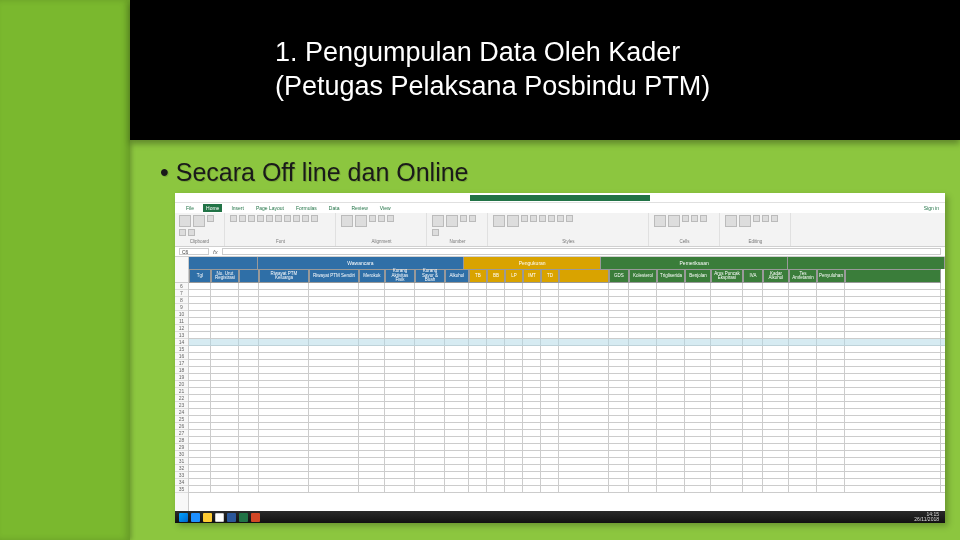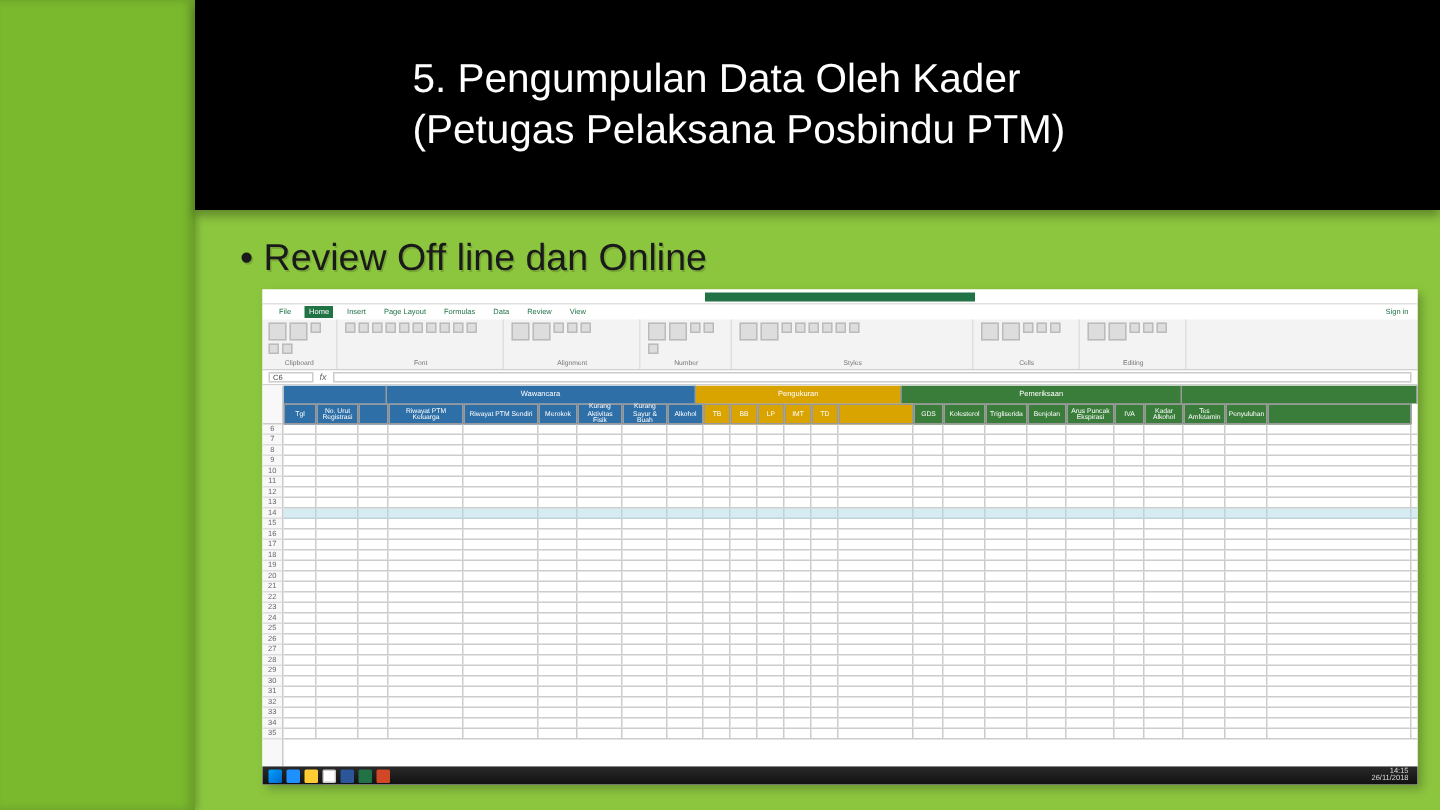--- a/index.html
+++ b/index.html
@@ -103,26 +103,26 @@
   .tb-ico.xcel  { background:#217346; }
   .tb-ico.ppt   { background:#d24726; }
   .tb-clock { margin-left:auto; color:#ddd; font-size:5px; text-align:right; line-height:1; padding-right:2px; }
 </style>
 </head>
 <body>
 
 <div class="left-rail"></div>
 
 <div class="title-band">
-  <h1>5. Pengumpulan Data Oleh Kader (Petugas Pelaksana Posbindu PTM)</h1>
+  <h1>1. Pengumpulan Data Oleh Kader (Petugas Pelaksana Posbindu PTM)</h1>
 </div>
 
 <div class="subtitle">
   <span>•</span>
-  <span>Review Off line dan Online</span>
+  <span>Secara Off line dan Online</span>
 </div>
 
 <div class="excel-frame">
   <div class="excel-titlebar"></div>
 
   <div class="excel-ribbon-tabs" id="ribbon-tabs">
       <span class="tab">File</span>
       <span class="tab active">Home</span>
       <span class="tab">Insert</span>
       <span class="tab">Page Layout</span>

